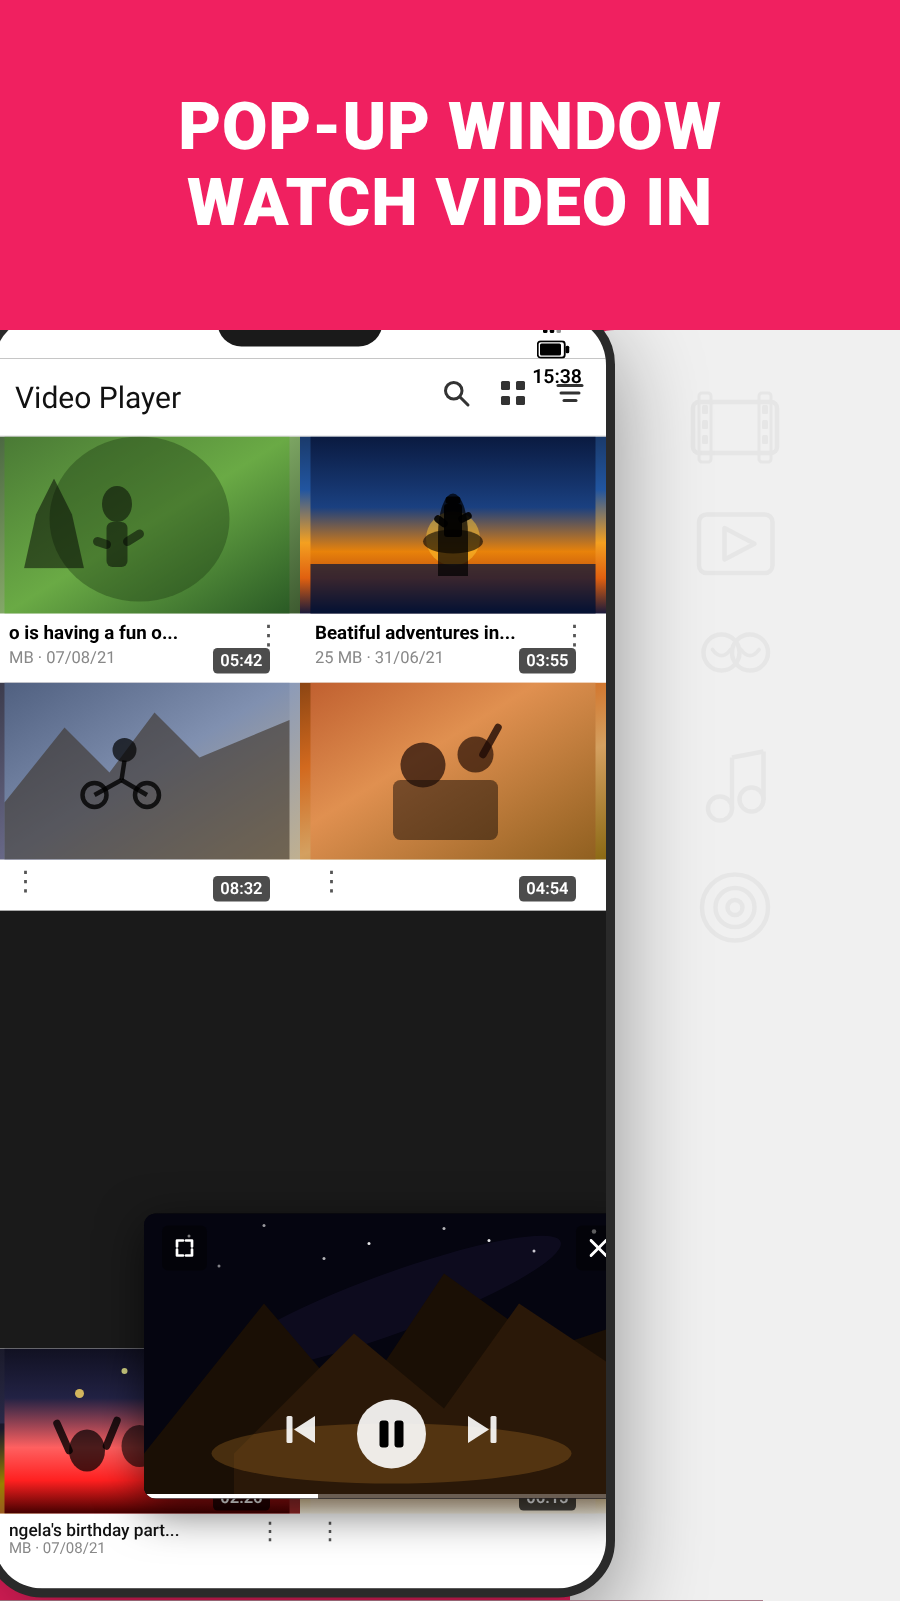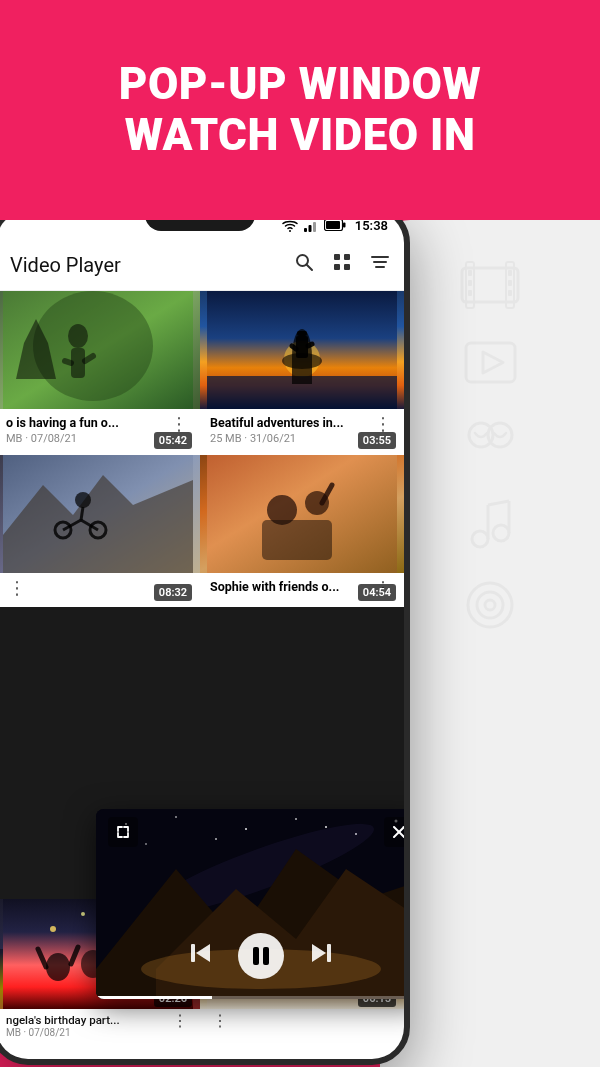--- a/index.html
+++ b/index.html
@@ -87,20 +87,21 @@
       display: flex;
       align-items: center;
       justify-content: flex-end;
       padding: 0 16px;
       gap: 6px;
     }
     .status-bar-icons {
       display: flex;
       align-items: center;
       gap: 5px;
+      flex-direction: column;
     }
     .status-time {
       font-size: 13px;
       font-weight: 600;
       color: #000;
       margin-left: 4px;
     }
 
     
     .app-header {
@@ -182,21 +183,21 @@
       transform: translateX(-50%);
       width: 20px;
       height: 55px;
       background: rgba(0,0,0,0.7);
       border-radius: 50% 50% 0 0;
     }
 
     .duration-badge {
       position: absolute;
       bottom: 6px;
-      right: 8px;
+      right: 20px;
       background: rgba(0,0,0,0.7);
       color: white;
       font-size: 11px;
       font-weight: 600;
       padding: 2px 5px;
       border-radius: 3px;
     }
 
     .video-info {
       padding: 6px 10px 10px;
@@ -645,24 +646,20 @@
 
             <ellipse cx="75" cy="55" rx="15" ry="15" fill="rgba(30,10,5,0.7)"></ellipse>
             <ellipse cx="110" cy="48" rx="12" ry="12" fill="rgba(40,15,5,0.7)"></ellipse>
             <rect x="55" y="65" width="70" height="40" rx="5" fill="rgba(20,10,5,0.5)"></rect>
 
             <line x1="115" y1="48" x2="125" y2="30" stroke="rgba(30,10,5,0.8)" stroke-width="5" stroke-linecap="round"></line>
           </svg>
         </div>
         <div class="duration-badge">04:54</div>
         <div class="video-info">
-          <div class="video-text">
-            <div class="video-title">Sophie with friends o...</div>
-            <div class="video-meta"></div>
-          </div>
           <div class="more-btn">⋮</div>
         </div>
       </div>
     </div>
 
     <div class="bottom-videos">
 
       <div class="bottom-video-item">
         <div class="bottom-thumb bottom-thumb-1" style="position:relative;">
           <svg width="100%" height="110" viewBox="0 0 190 110" style="position:absolute;top:0;left:0;">

